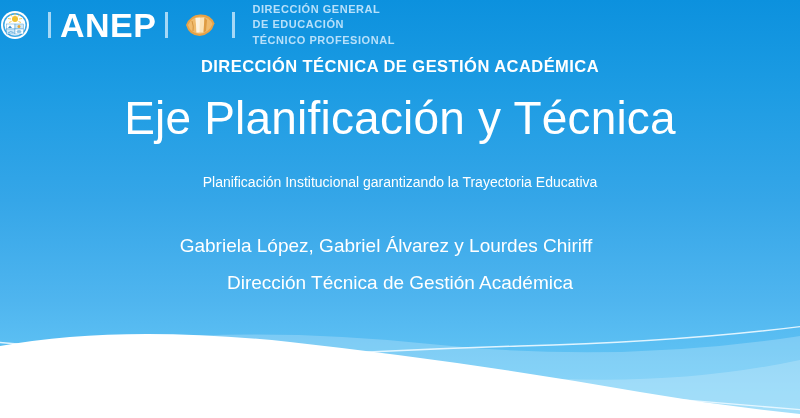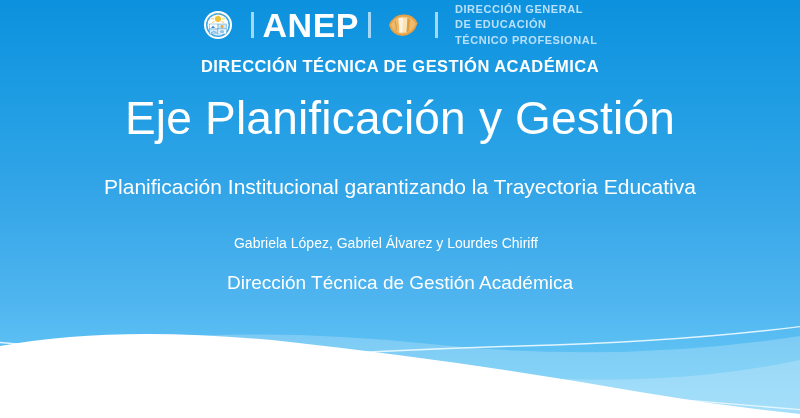--- a/index.html
+++ b/index.html
@@ -29,21 +29,20 @@
 
   
   #logo-bar {
     position: absolute;
     top: 4px;
     left: 0;
     width: 800px;
     height: 42px;
     display: flex;
     align-items: center;
-    justify-content: center;
     gap: 0px;
   }
   .emblem-anep {
     width: 30px;
     height: 30px;
     flex: 0 0 auto;
     margin-right: 9px;
   }
   .divider {
     width: 3px;
@@ -103,32 +102,32 @@
     letter-spacing: 0.2px;
     line-height: 1.12;
   }
   #subtitle {
     position: absolute;
     top: 174px;
     left: 0;
     width: 800px;
     text-align: center;
     color: #ffffff;
-    font-size: 21px;
+    font-size: 14px;
     font-weight: normal;
     line-height: 1.2;
   }
   #authors {
     position: absolute;
     top: 235px;
     left: 0;
     width: 772px;
     text-align: center;
     color: #ffffff;
-    font-size: 14px;
+    font-size: 19px;
     font-weight: normal;
     line-height: 1.2;
   }
   #affiliation {
     position: absolute;
     top: 272px;
     left: 0;
     width: 800px;
     text-align: center;
     color: #ffffff;
@@ -197,21 +196,21 @@
     <span class="divider"></span>
 
     <div id="org-lines">
       <div>DIRECCIÓN GENERAL</div>
       <div>DE EDUCACIÓN</div>
       <div>TÉCNICO PROFESIONAL</div>
     </div>
   </div>
 
   <div id="eyebrow">DIRECCIÓN TÉCNICA DE GESTIÓN ACADÉMICA</div>
-  <div id="title">Eje Planificación y Gestión</div>
+  <div id="title">Eje Planificación y Técnica</div>
   <div id="subtitle">Planificación Institucional garantizando la Trayectoria Educativa</div>
   <div id="authors">Gabriela López, Gabriel Álvarez y Lourdes Chiriff</div>
   <div id="affiliation">Dirección Técnica de Gestión Académica</div>
 
   <svg id="waves" viewBox="0 0 800 120" preserveAspectRatio="none">
 
     <path d="M0 58 Q210 22 430 46 Q620 66 800 38 L800 120 L0 120 Z" fill="#ffffff" opacity="0.22"></path>
 
     <path d="M0 78 Q230 48 470 74 Q650 94 800 62 L800 120 L0 120 Z" fill="#ffffff" opacity="0.20"></path>
 

